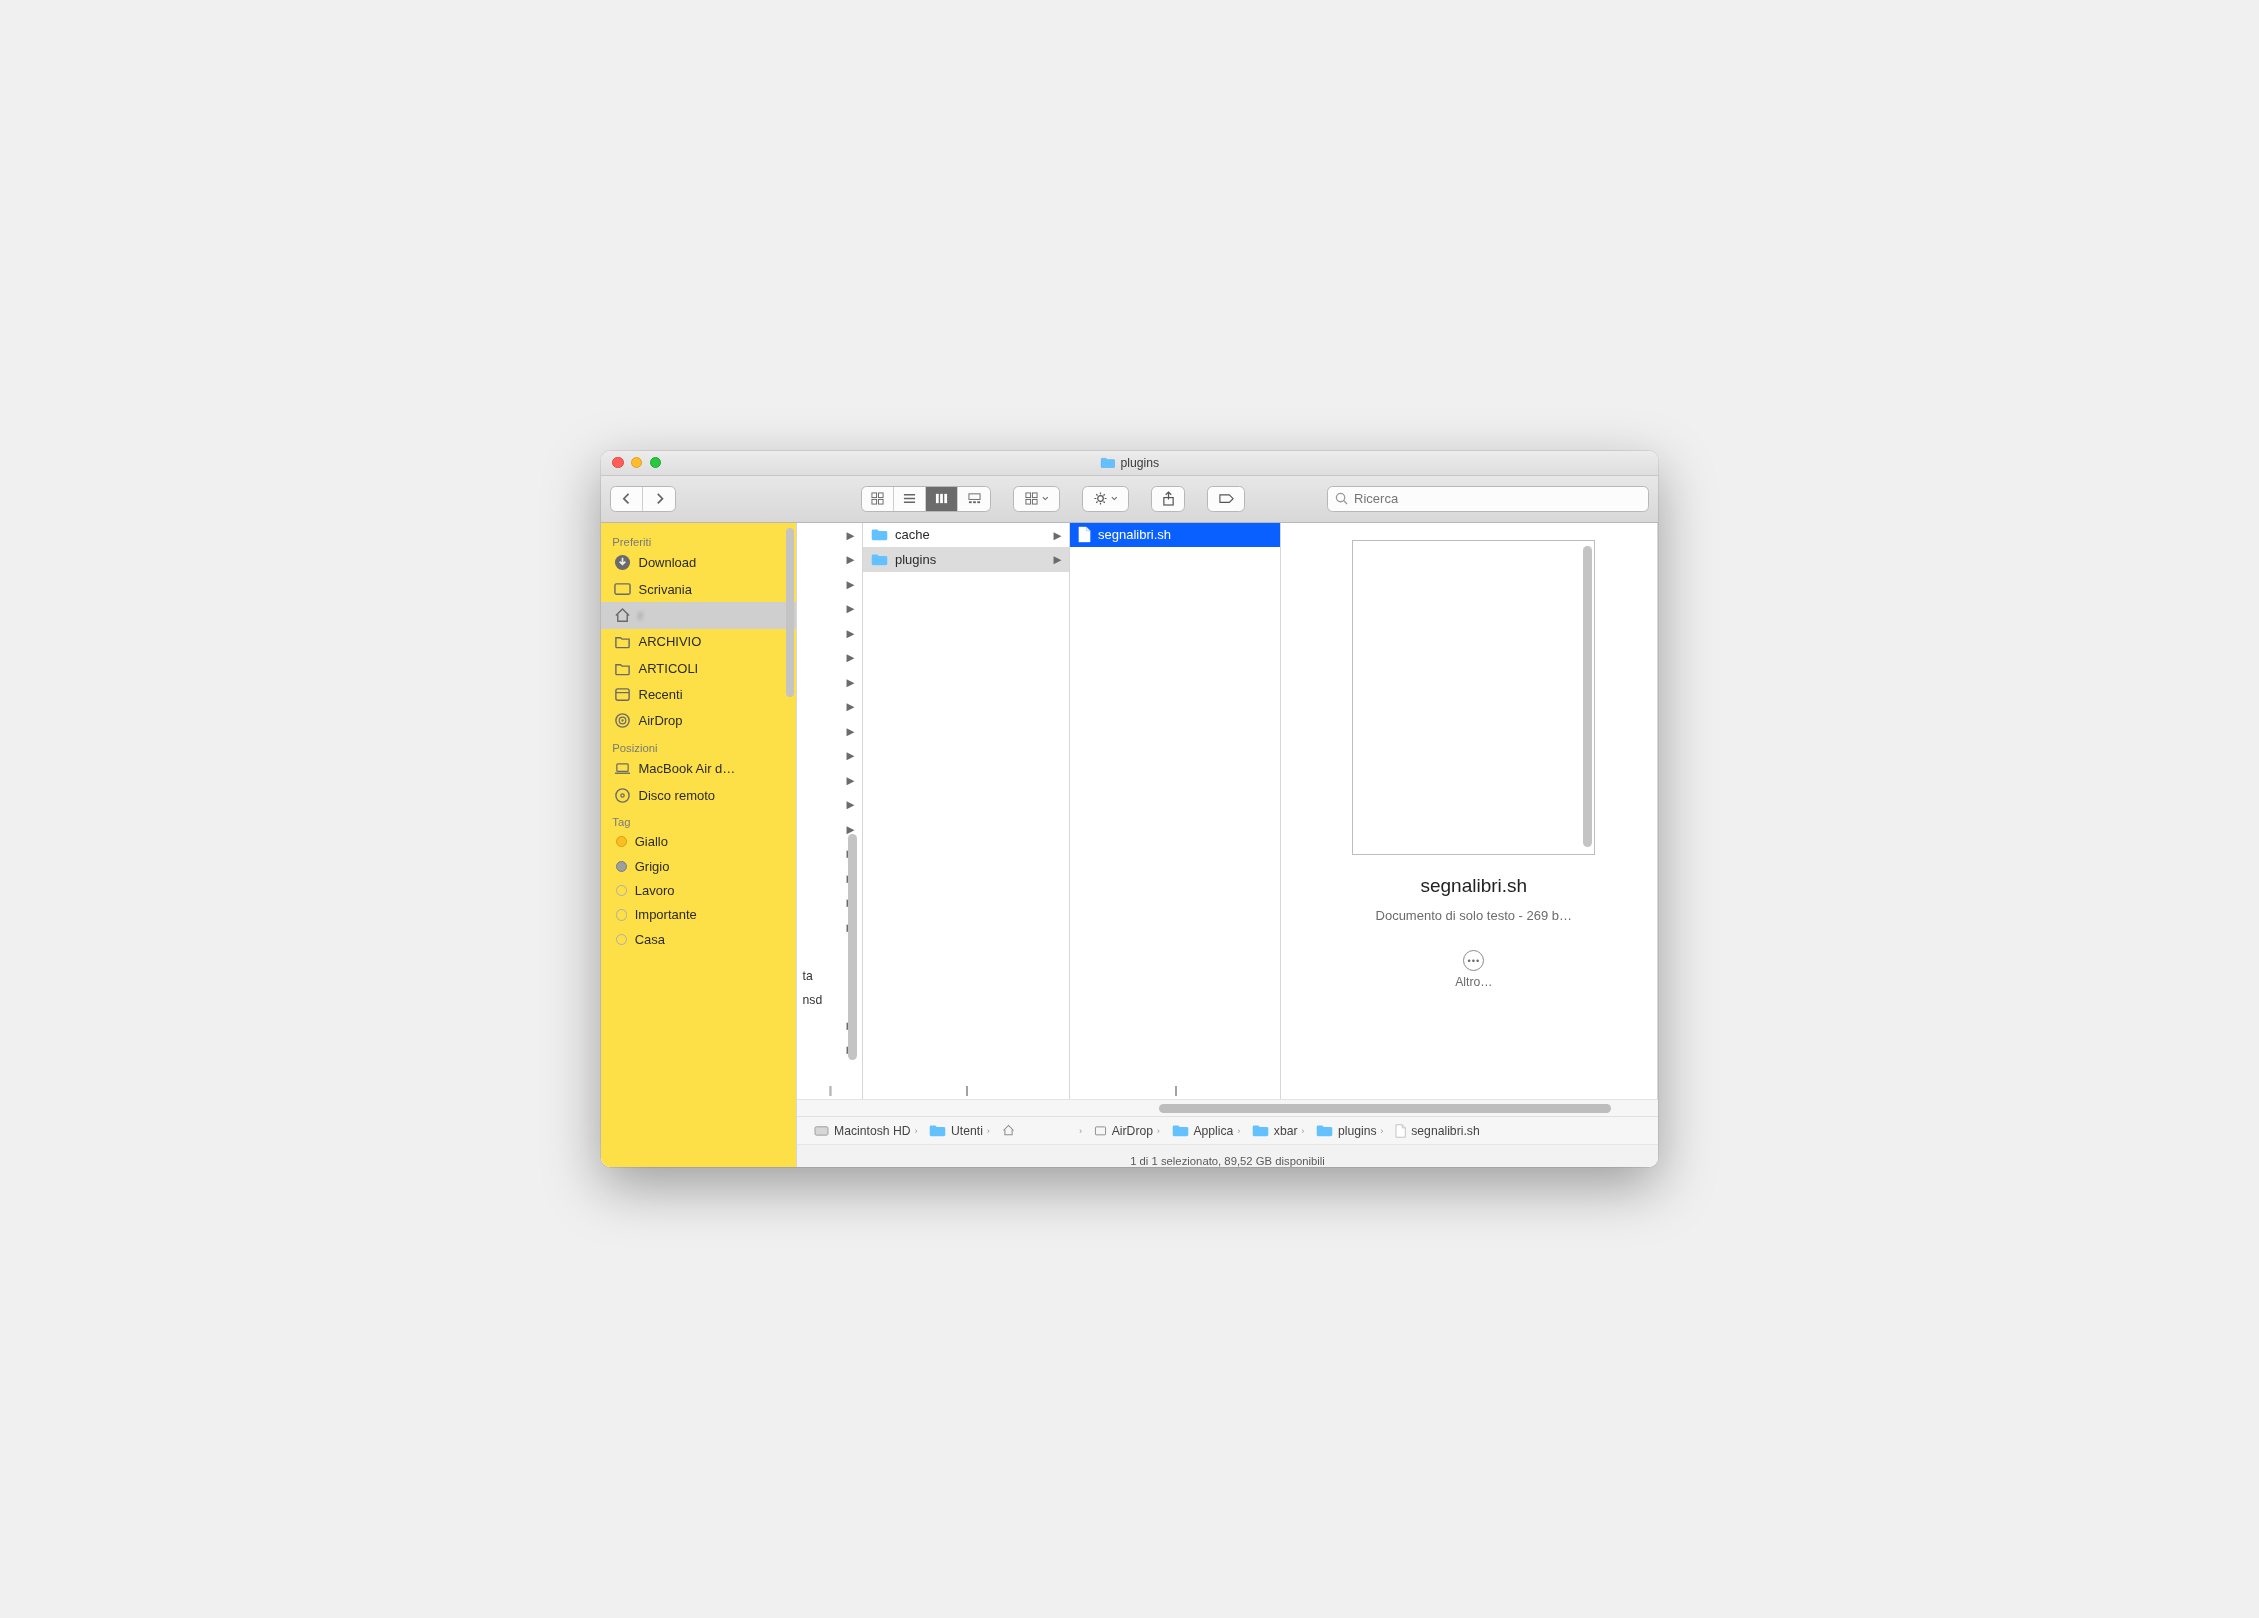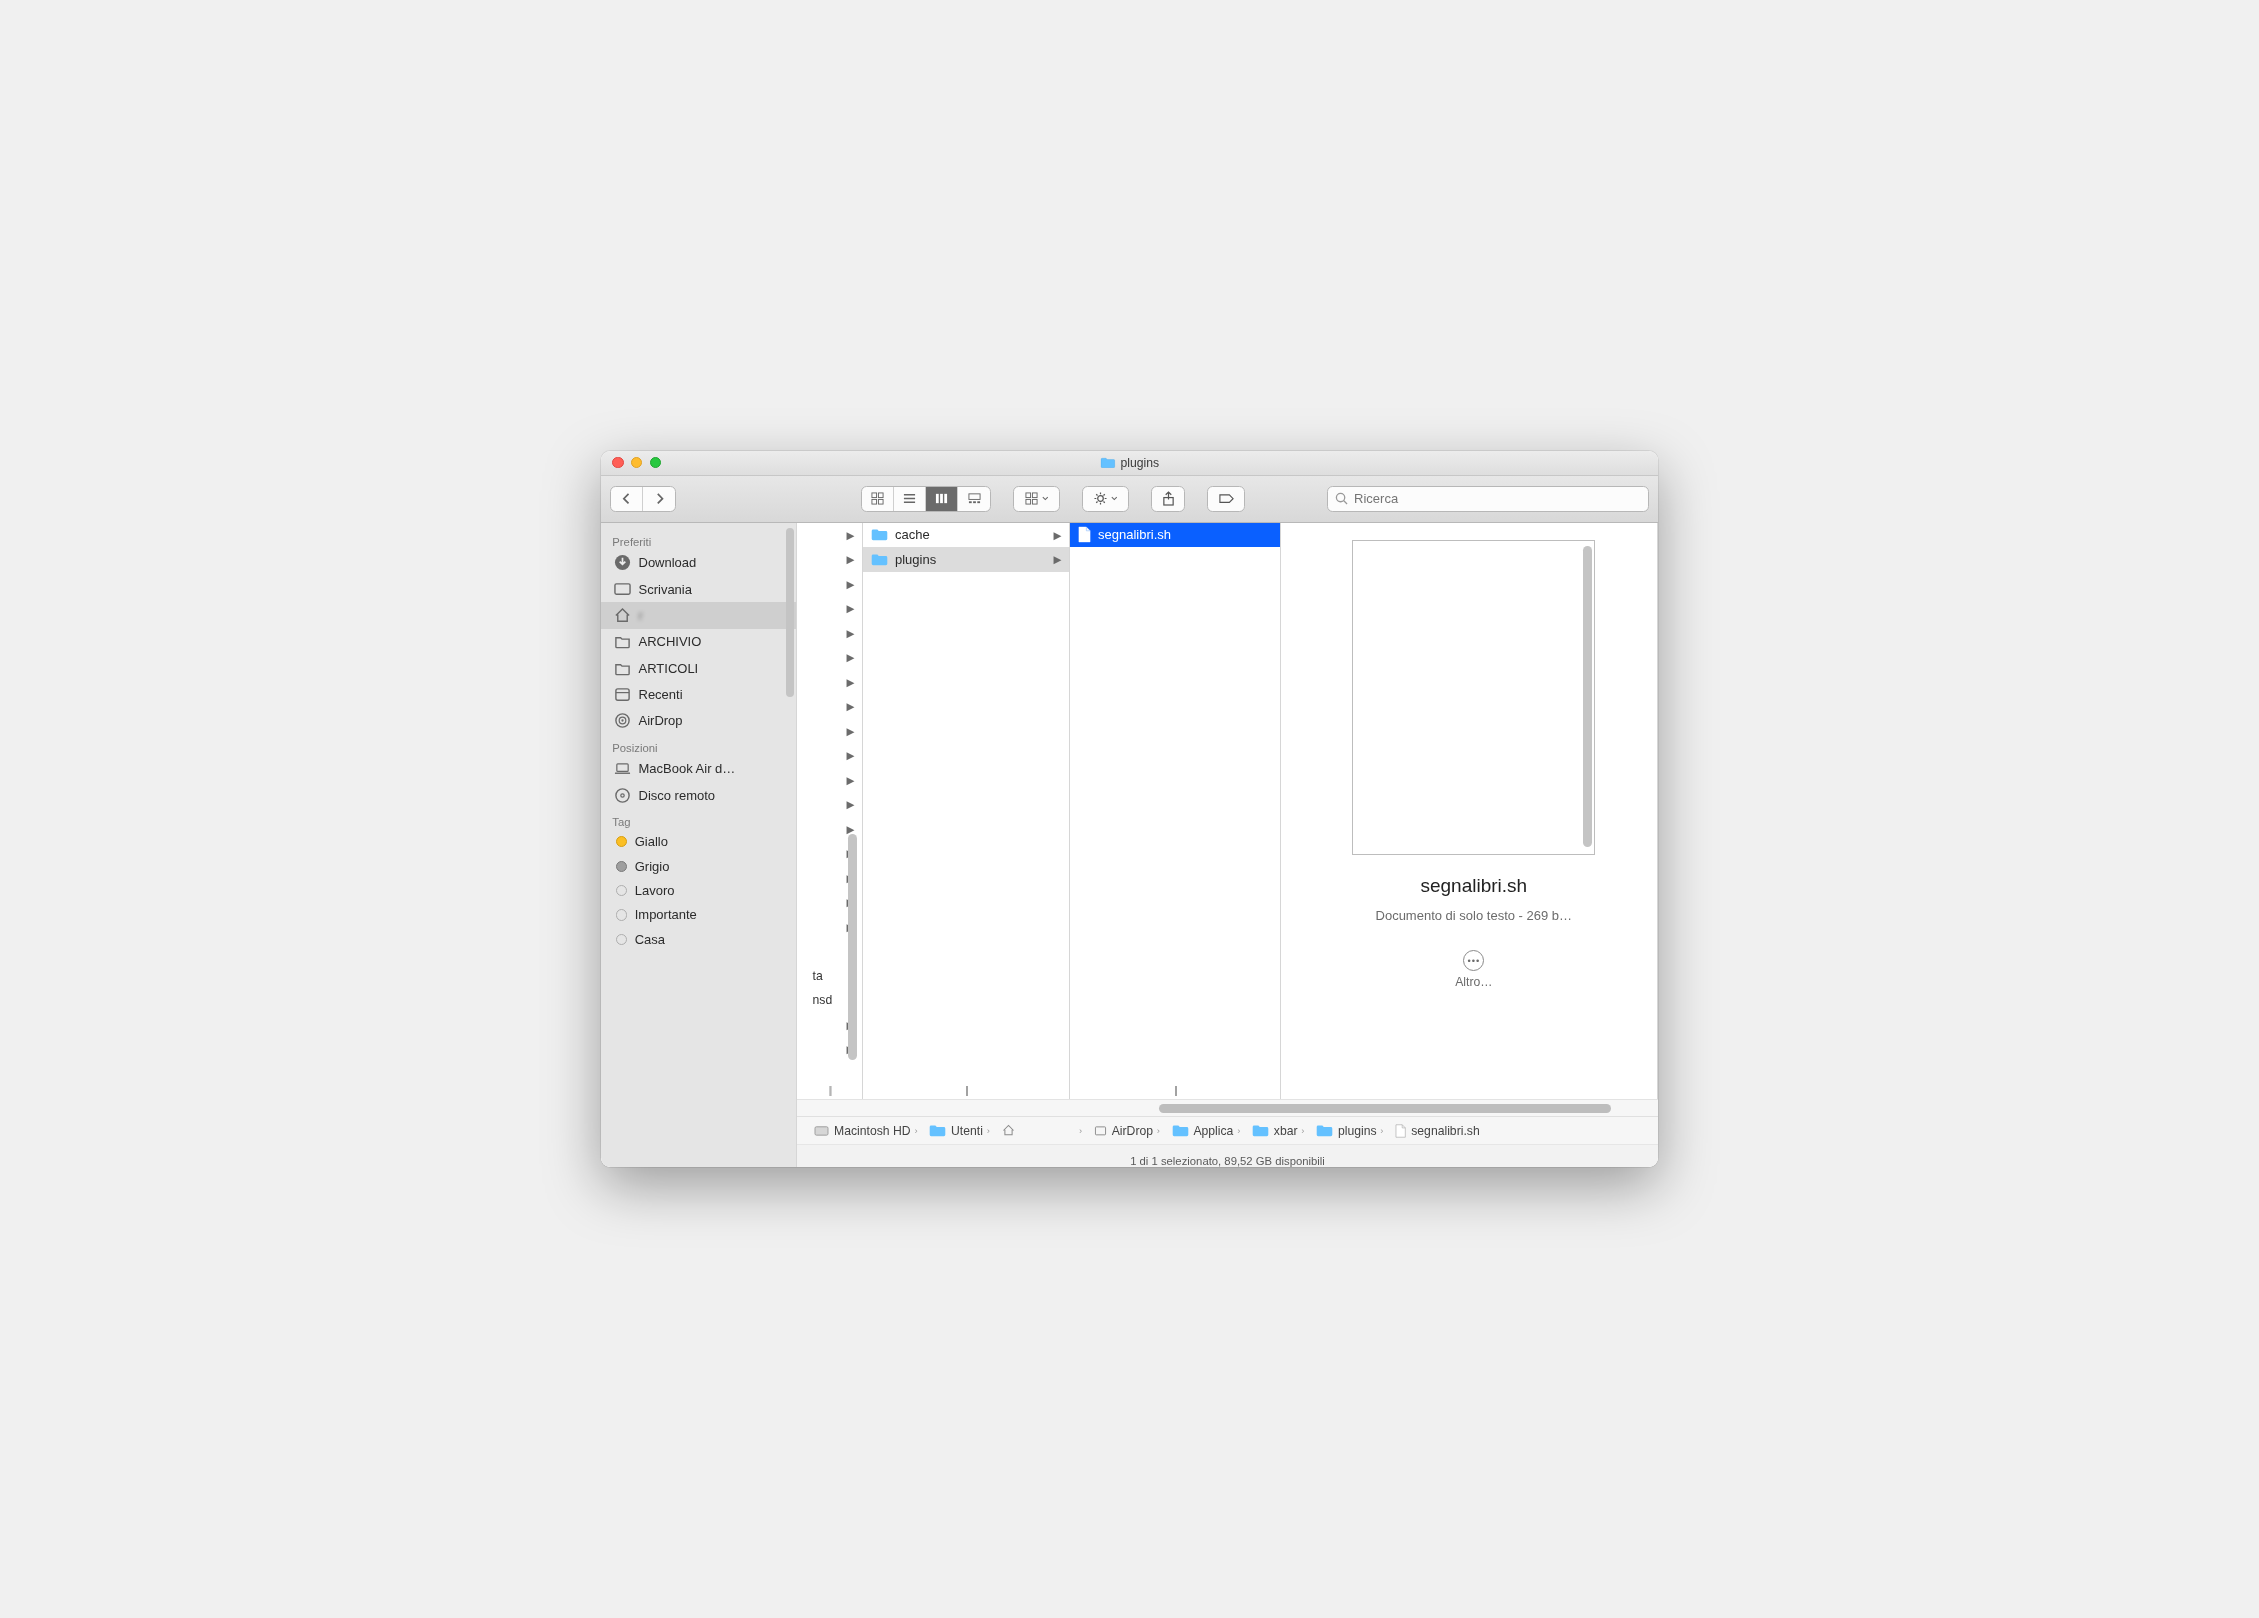--- a/index.html
+++ b/index.html
@@ -107,21 +107,21 @@
   
   .body {
     flex: 1;
     display: flex;
     min-height: 0;
     background: #fff;
   }
   
   .sidebar {
     width: 196px;
-    background: #e5e5e5;
+    background: #fde047;
     border-right: 0.9px solid #d6d6d6;
     overflow-y: auto;
     padding: 5.6px 0 9.4px 0;
     position: relative;
   }
   .sb-scroll {
     position: absolute; right: 1.9px; top: 5.6px;
     width: 8.5px; height: 169px; background: #c4c4c4; border-radius: 4.7px;
   }
   .sb-section {
@@ -171,21 +171,21 @@
   .col-row .left span { white-space: nowrap; overflow: hidden; text-overflow: clip; }
   .col-row.sel { background: #0a60ff; color: #fff; }
   .col-row.greysel { background: #dcdcdc; }
   .col-row .chev { font-size: 10.4px; color: #6b6b6b; }
   .folder-mini { width: 17px; height: 13px; flex-shrink: 0; }
   .file-mini { width: 13px; height: 17px; flex-shrink: 0; }
   .col0 .stub {
     height: 24.5px; display: flex; align-items: center; justify-content: flex-end;
     padding-right: 7.5px; color: #6b6b6b; font-size: 10.4px;
   }
-  .col0 .stub.txt { justify-content: space-between; padding-left: 5.6px; font-size: 12.2px; color: #333; margin-left: 10px; }
+  .col0 .stub.txt { justify-content: space-between; padding-left: 5.6px; font-size: 12.2px; color: #333; }
   .col0-scroll {
     position: absolute; left: 51px; top: 311px;
     width: 8.5px; height: 226px; background: #c4c4c4; border-radius: 4.7px;
   }
   .col-handle {
     position: absolute; bottom: 3.8px; left: 50%; transform: translateX(-50%);
     color: #9a9a9a; font-size: 11.3px; letter-spacing: -1.9px;
   }
   
   .preview {

